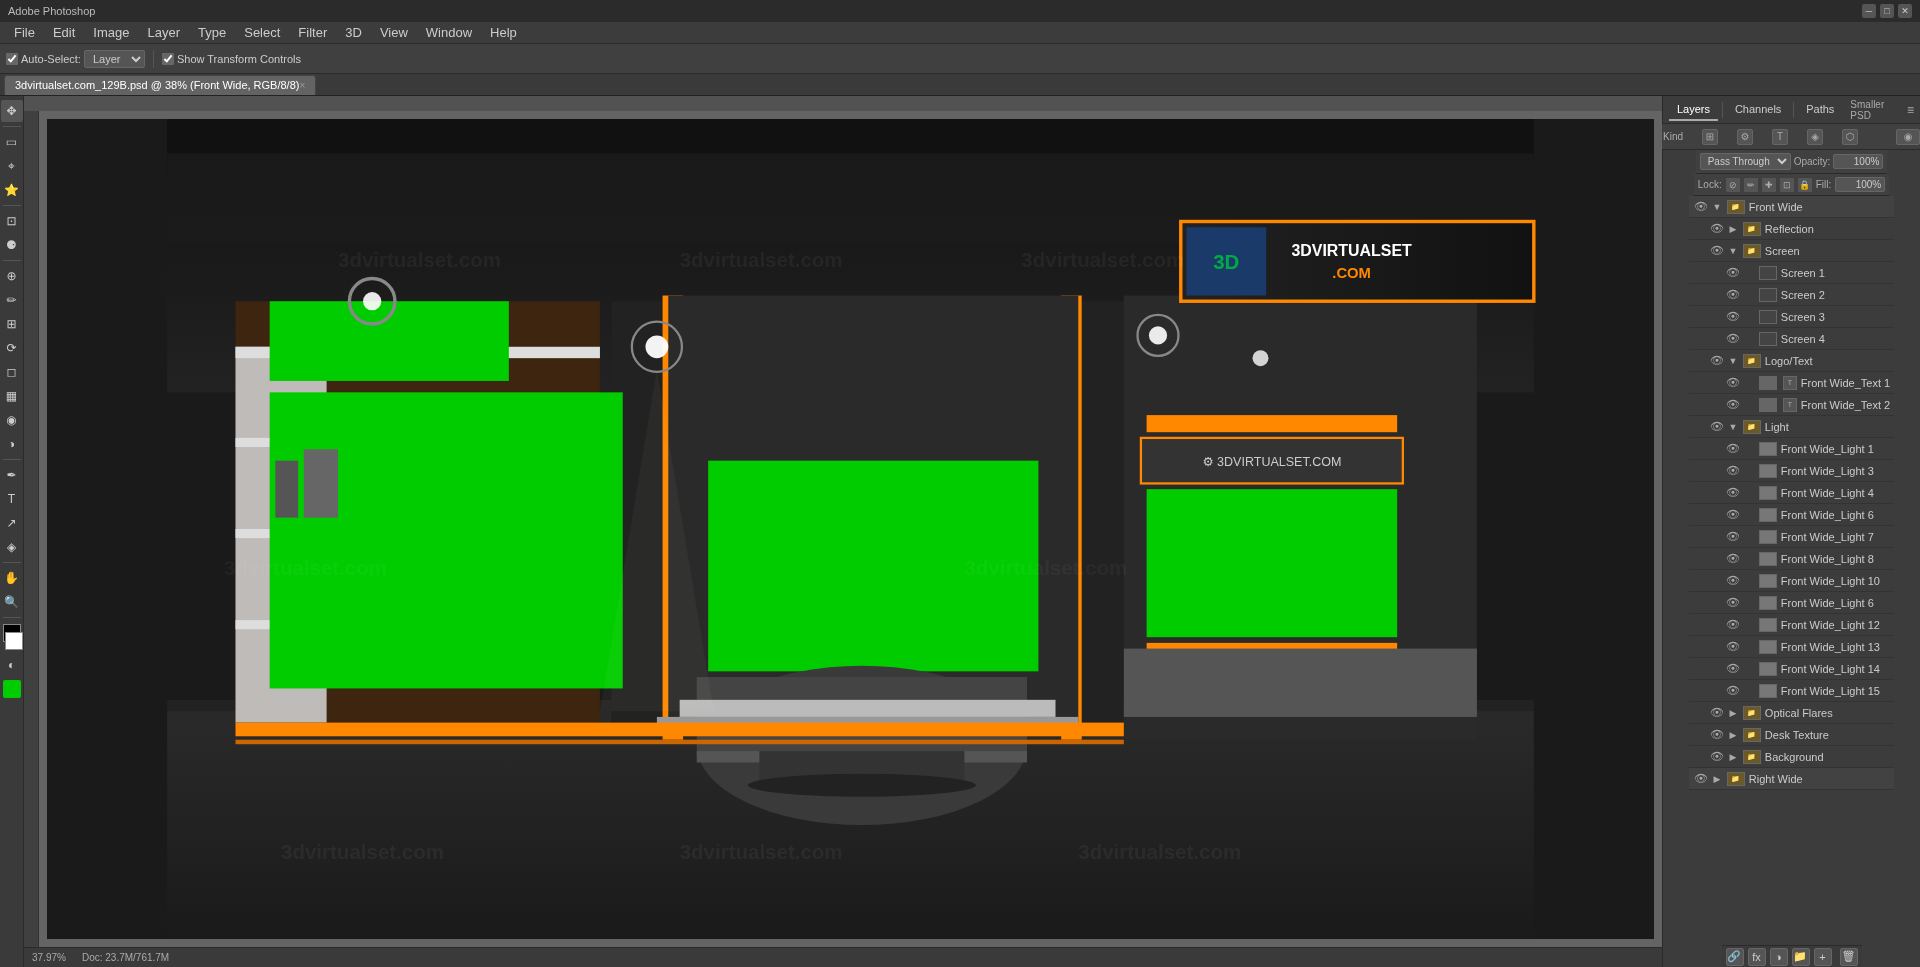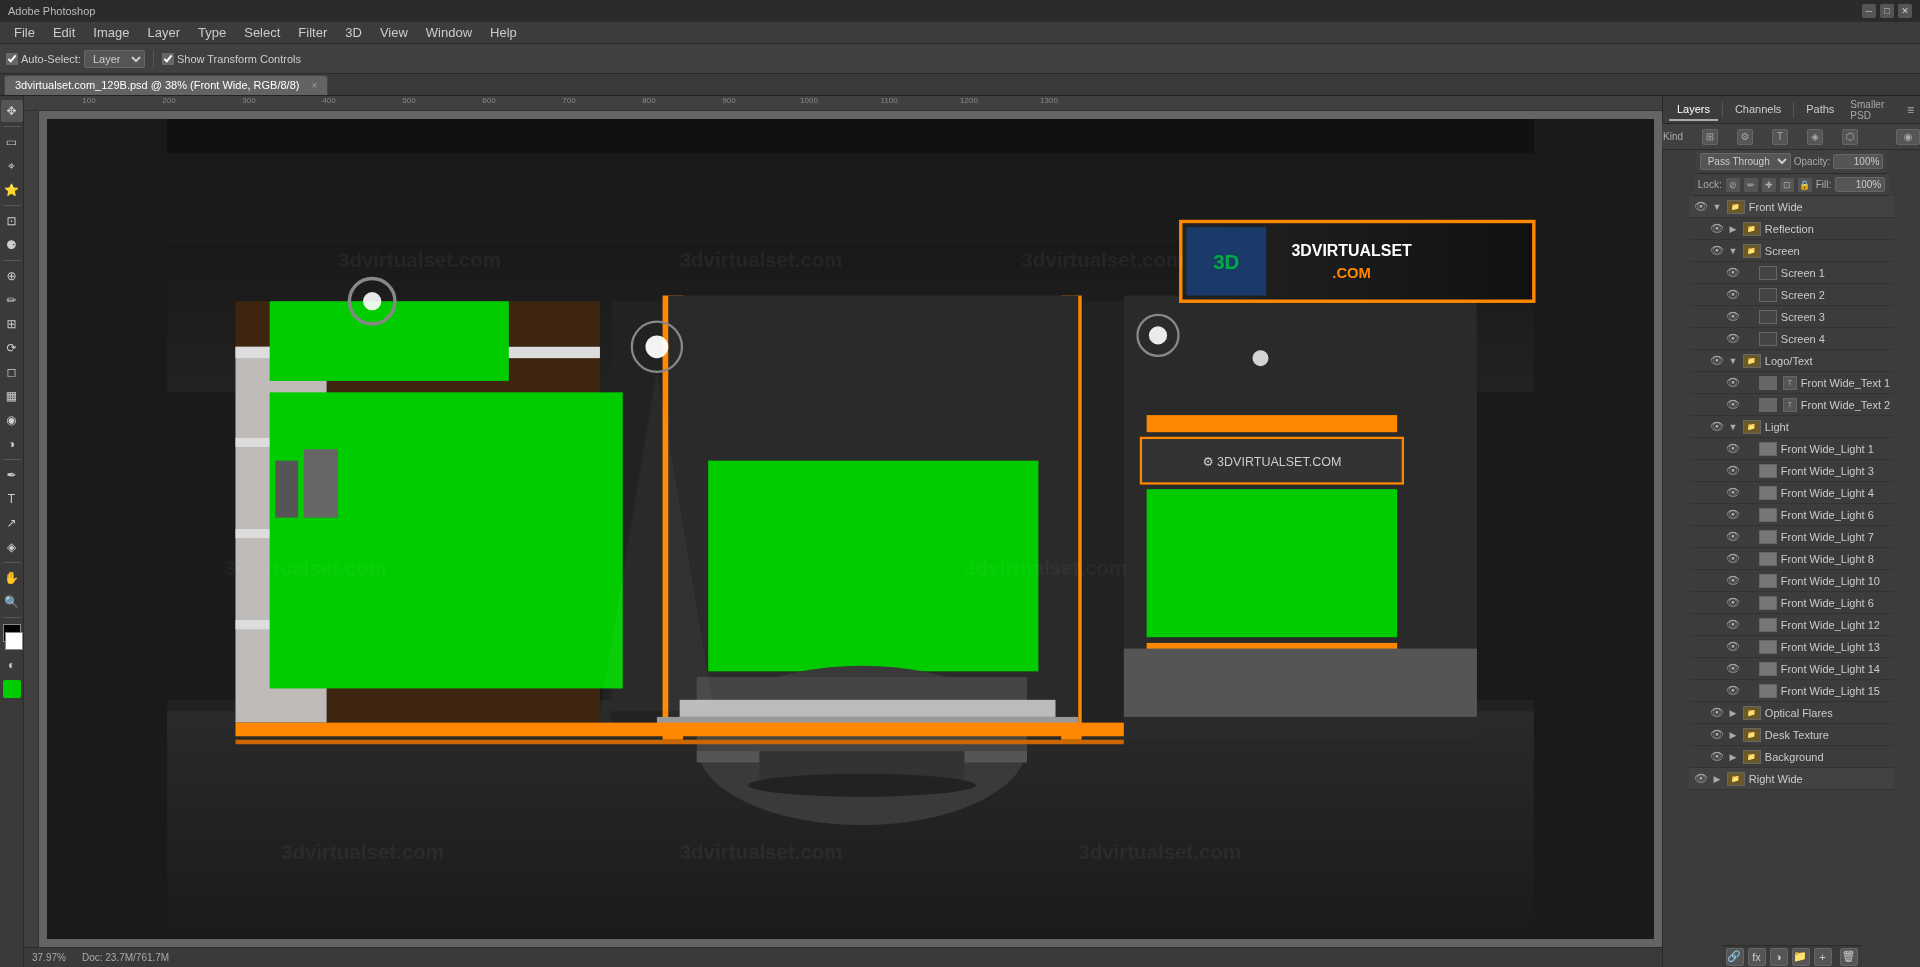--- a/index.html
+++ b/index.html
@@ -95,21 +95,21 @@
       align-items: center;
       padding: 0 4px;
       border-bottom: 1px solid #222;
     }
     .tab {
       height: 20px;
       background: #525252;
       border: 1px solid #444;
       border-bottom: none;
       padding: 0 10px;
-      display: flex; align-items: center; gap: 12px;
+      display: flex; align-items: center; gap: 0;
       color: #ccc; font-size: 11px;
       cursor: pointer;
       border-radius: 3px 3px 0 0;
     }
     .tab.active { background: #636363; color: #fff; }
     .tab-close { color: #999; font-size: 10px; cursor: pointer; }
 
     
     #main-layout {
       display: flex;
@@ -438,37 +438,20 @@
     <div class="tool-btn">🔍</div>
     <div class="tool-separator"></div>
     <div class="tool-color-box" style="background:#000;border:1px solid #888;"></div>
     <div class="tool-color-box" style="background:#fff;border:1px solid #888;margin-top:-14px;margin-left:6px;"></div>
     <div class="tool-btn">◐</div>
     <div class="tool-btn" style="width:18px;height:18px;background:#00cc00;margin:2px;"></div>
   </div>
 
   <div id="canvas-area">
 
-    <div id="ruler-top">
-      <div style="position:relative;height:100%;margin-left:15px;">
-        <span class="ruler-label" style="left:50px;">100</span>
-        <span class="ruler-label" style="left:130px;">200</span>
-        <span class="ruler-label" style="left:210px;">300</span>
-        <span class="ruler-label" style="left:290px;">400</span>
-        <span class="ruler-label" style="left:370px;">500</span>
-        <span class="ruler-label" style="left:450px;">600</span>
-        <span class="ruler-label" style="left:530px;">700</span>
-        <span class="ruler-label" style="left:610px;">800</span>
-        <span class="ruler-label" style="left:690px;">900</span>
-        <span class="ruler-label" style="left:770px;">1000</span>
-        <span class="ruler-label" style="left:850px;">1100</span>
-        <span class="ruler-label" style="left:930px;">1200</span>
-        <span class="ruler-label" style="left:1010px;">1300</span>
-      </div>
-    </div>
 
     <div id="ruler-left"></div>
 
     <div id="canvas-container">
       <div id="canvas-image">
 
         <svg width="100%" height="100%" viewBox="0 0 1200 720" xmlns="http://www.w3.org/2000/svg">
 
           <rect width="1200" height="720" fill="#1a1a1a"></rect>
 

